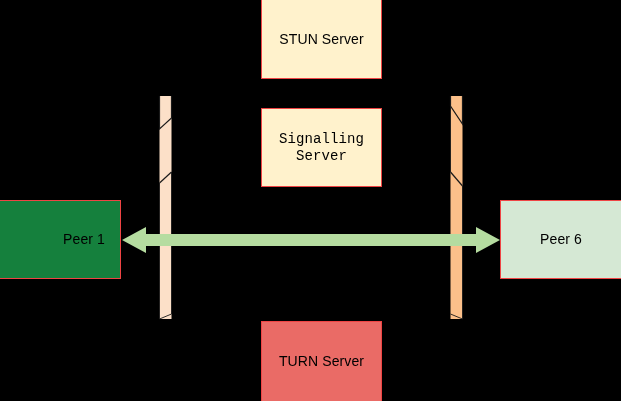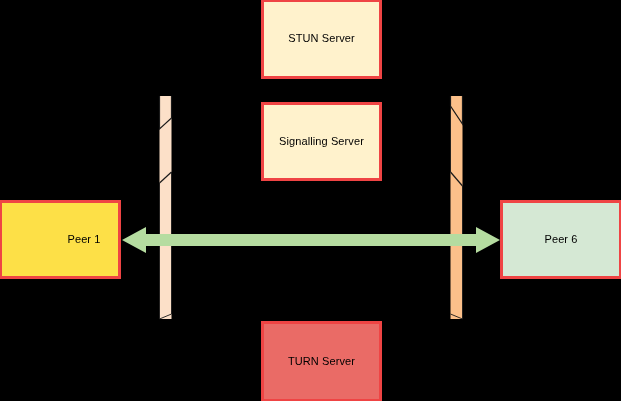--- a/index.html
+++ b/index.html
@@ -18,49 +18,50 @@
     overflow: hidden;
   }
   .node {
     position: absolute;
     box-sizing: border-box;
     display: flex;
     align-items: center;
     justify-content: center;
     text-align: center;
     color: #000000;
-    font-size: 11px;
+    font-size: 14px;
     line-height: 1.2;
     letter-spacing: 0.1px;
-    border: 3px solid #ef4444;
+    border: 1px solid #ef4444;
     user-select: none;
   }
   .node-label {
     display: block;
     padding: 0 6px;
   }
 
   
   #stun-server {
     left: 261px;  top: -1px;   width: 121px; height: 80px;
     background: #FFF2CC;
   }
   #signalling-server {
-    left: 261px;  top: 102px;  width: 121px; height: 79px;
+    left: 261px;  top: 108px;  width: 121px; height: 79px;
     background: #FFF2CC;
+    font-family: Liberation Mono, monospace;
   }
   #turn-server {
     left: 261px;  top: 321px;  width: 121px; height: 81px;
     background: #EA6B66;
   }
 
   
   #peer-1 {
     left: -1px;   top: 200px;  width: 122px; height: 79px;
-    background: #fde047;
+    background: #15803d;
     padding-left: 48px;
   }
   #peer-2 {
     left: 500px;  top: 200px;  width: 122px; height: 79px;
     background: #D5E8D4;
   }
 
   
   .nat-bar {
     position: absolute;

